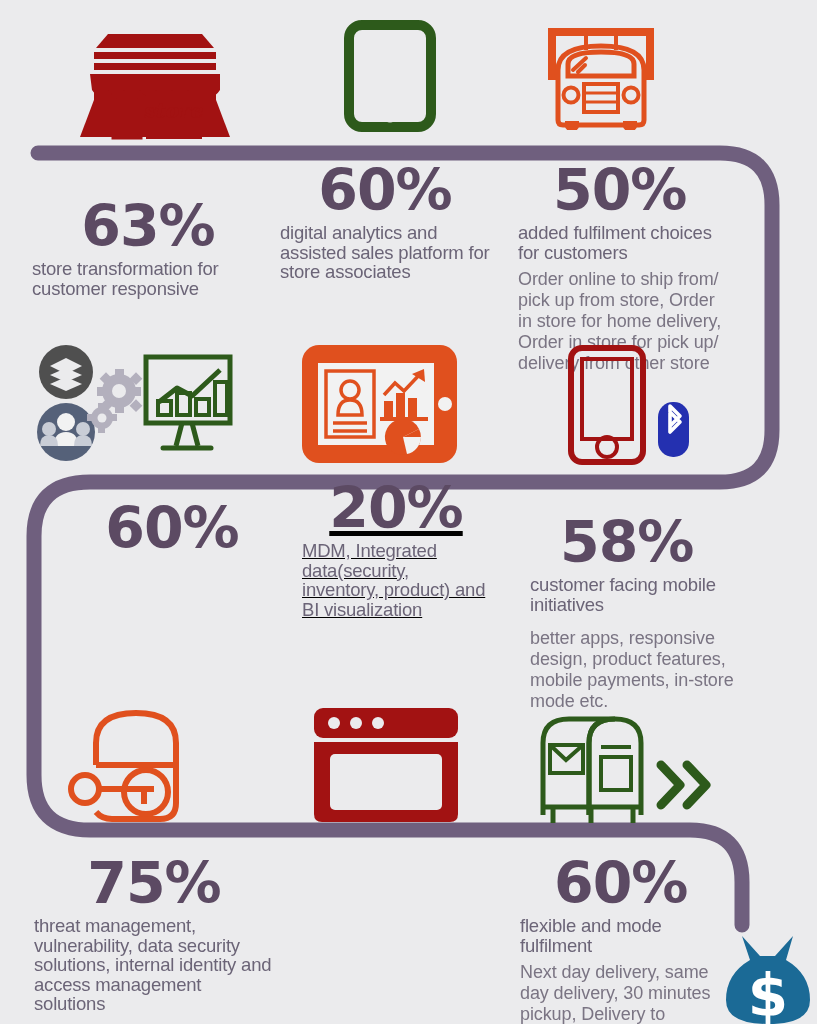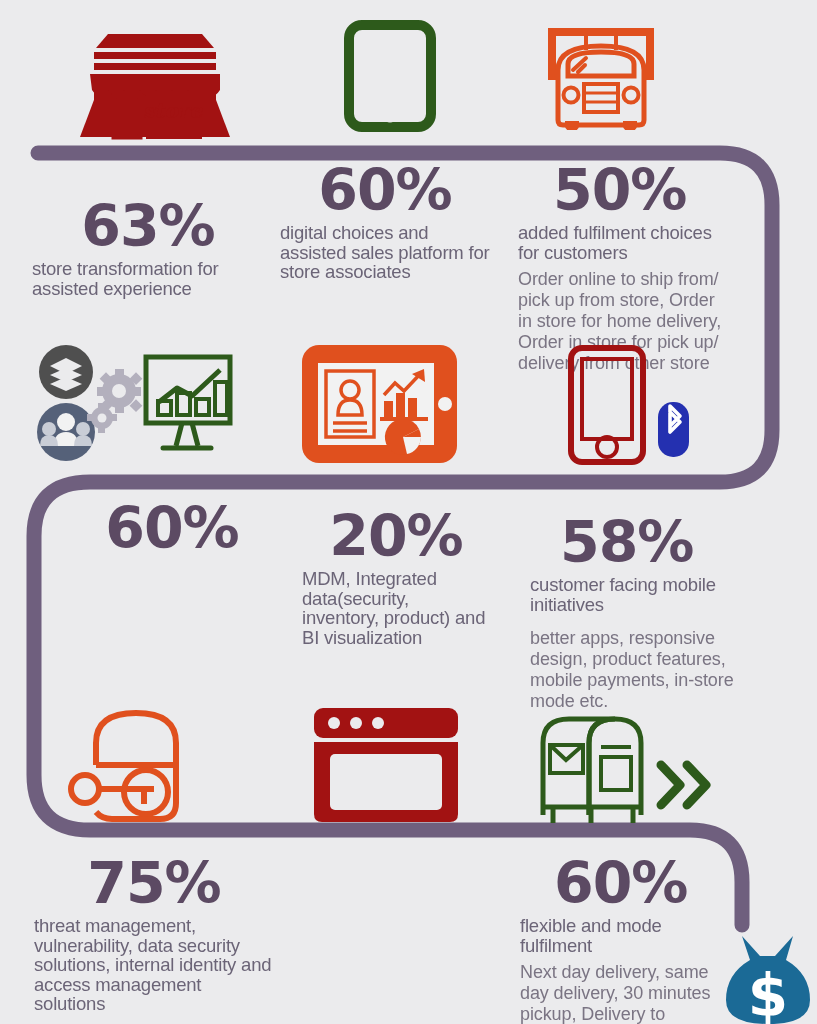--- a/index.html
+++ b/index.html
@@ -118,26 +118,26 @@
       <circle cx="31" cy="73" r="7.5" fill="none" stroke="#e0501e" stroke-width="4"></circle>
       <circle cx="91" cy="73" r="7.5" fill="none" stroke="#e0501e" stroke-width="4"></circle>
 
       <path d="M27,101 L27,104 Q27,107 32,107 Q37,107 37,104 L37,101 Z" fill="none" stroke="#e0501e" stroke-width="4"></path>
       <path d="M85,101 L85,104 Q85,107 90,107 Q95,107 95,104 L95,101 Z" fill="none" stroke="#e0501e" stroke-width="4"></path>
     </svg>
   </div>
 
   <div class="cell" style="left:32px; top:162px; width:232px;margin-top:36px;">
     <div class="pct pct-c">63%</div>
-    <div class="headline">store transformation for assisted experience</div>
+    <div class="headline">store transformation for customer responsive</div>
   </div>
 
   <div class="cell" style="left:280px; top:162px; width:210px;">
     <div class="pct pct-c">60%</div>
-    <div class="headline">digital choices and assisted sales platform for store associates</div>
+    <div class="headline">digital analytics and assisted sales platform for store associates</div>
   </div>
 
   <div class="cell" style="left:518px; top:162px; width:208px;">
     <div class="pct pct-c" style="text-align:left; margin-left:35px;">50%</div>
     <div class="headline">added fulfilment choices for customers</div>
     <div class="sub">Order online to ship from/ pick up from store, Order in store for home delivery, Order in store for pick up/ delivery from other store</div>
   </div>
 
   <div class="icon-box" style="left:34px; top:344px;">
     <svg width="200" height="122" viewBox="0 0 200 122">
@@ -220,21 +220,21 @@
 
       <rect x="91" y="58" width="31" height="55" rx="15" ry="15" fill="#2430b0"></rect>
       <path d="M103,68 L113,78 L103,88 L103,62 L113,72 L103,82" fill="none" stroke="#ffffff" stroke-width="3.6" stroke-linejoin="round" stroke-linecap="round"></path>
     </svg>
   </div>
 
   <div class="cell" style="left:52px; top:500px; width:240px;">
     <div class="pct pct-c">60%</div>
   </div>
 
-  <div class="cell" style="left:302px; top:508px; width:188px;">
+  <div class="cell" style="left:302px; top:480px; width:188px;text-decoration:underline;">
     <div class="pct pct-c">20%</div>
     <div class="headline">MDM, Integrated data(security, inventory, product) and BI visualization</div>
   </div>
 
   <div class="cell" style="left:530px; top:514px; width:210px;">
     <div class="pct pct-c" style="text-align:left; margin-left:30px;">58%</div>
     <div class="headline">customer facing mobile initiatives</div>
     <div class="sub" style="margin-top:14px;">better apps, responsive design, product features, mobile payments, in-store mode etc.</div>
   </div>
 

